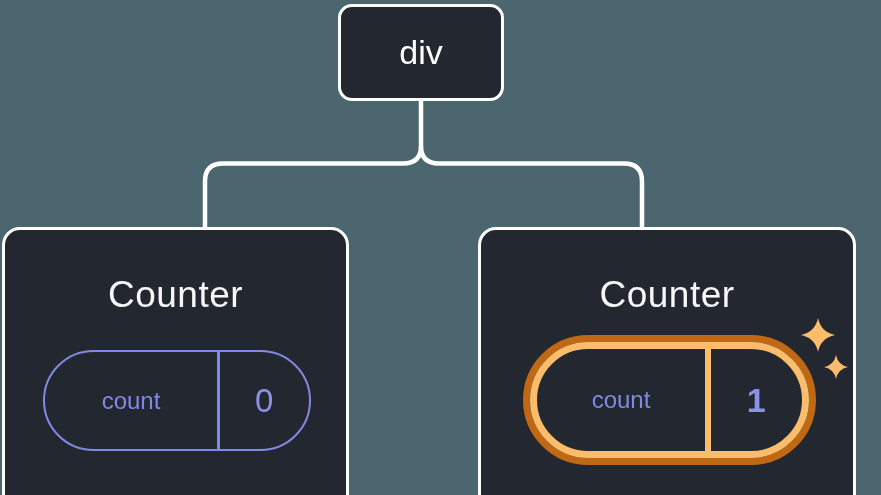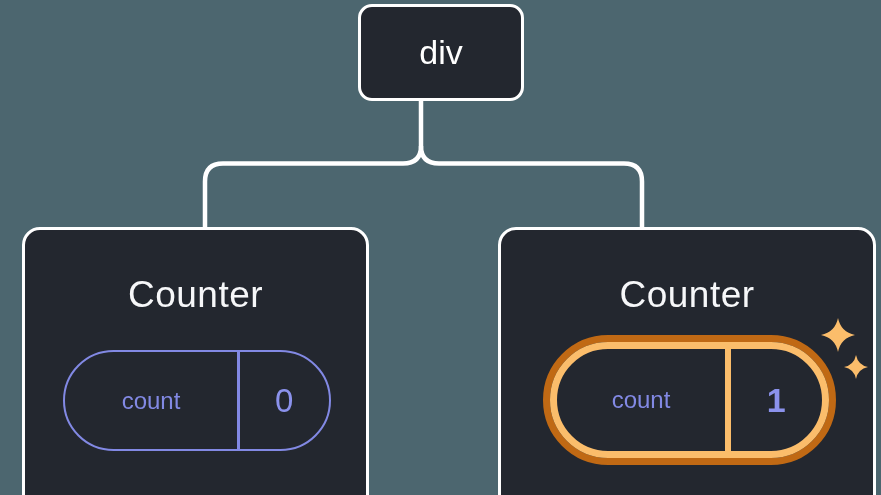--- a/index.html
+++ b/index.html
@@ -34,21 +34,20 @@
   }
   .connectors path {
     stroke: var(--connector-line);
     stroke-width: 4.5;
     fill: none;
   }
   .node {
     position: absolute;
     background: var(--node-fill);
     border: 3.5px solid var(--node-border);
-    margin-left: 20px;
   }
   .root-node {
     left: 338px; top: 4px;
     width: 166px; height: 97px;
     border-radius: 14px;
     display: flex; align-items: center; justify-content: center;
     color: #FFFFFF;
     font-size: 34px;
   }
   .counter-node {

